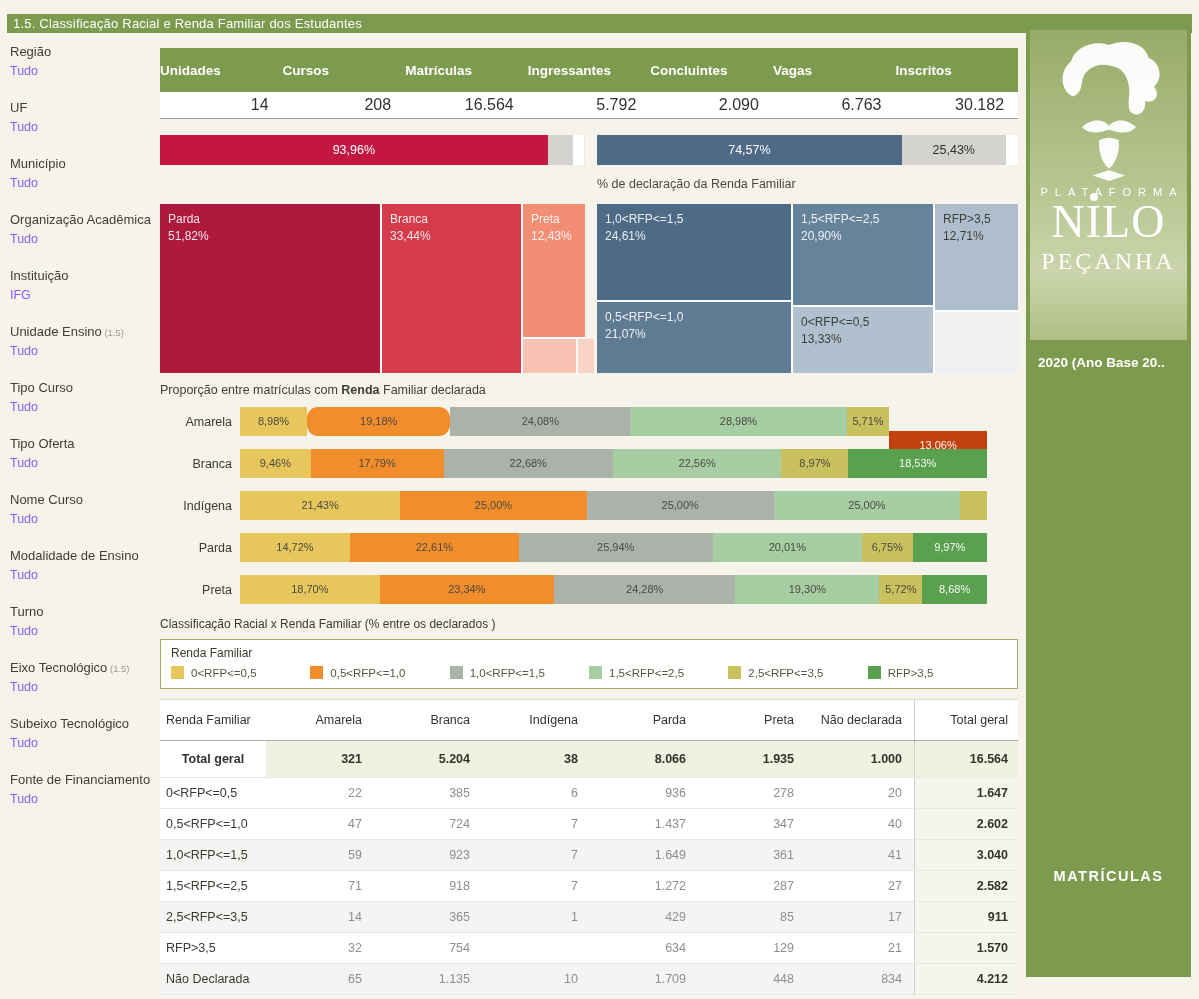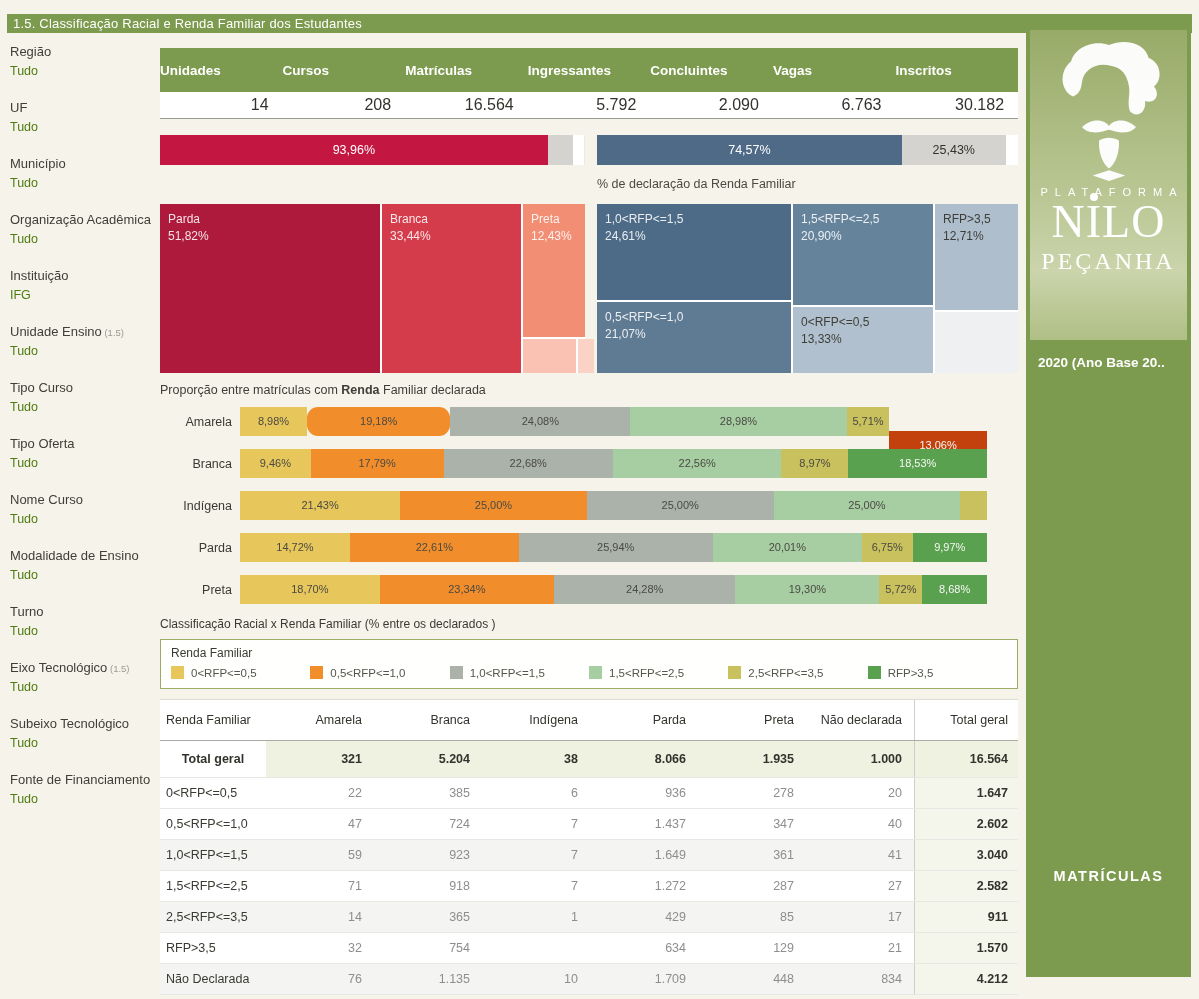--- a/index.html
+++ b/index.html
@@ -9,21 +9,21 @@
     -webkit-font-smoothing:antialiased;
   }
   
   .title-bar{position:absolute;left:7px;top:14px;width:1185px;height:19px;background:#7D9B4E;
     color:#fff;font-size:13px;line-height:19px;padding-left:6px;box-sizing:border-box;letter-spacing:.2px;}
   
   .left-sidebar{position:absolute;left:10px;top:44px;width:148px;}
   .filter-block{height:56px;}
   .filter-label{font-size:13px;color:#3F3F37;}
   .filter-note{font-size:9.5px;color:#9B9B93;}
-  .filter-value{font-size:12.5px;color:#4d7c0f;margin-top:5px;cursor:pointer;}
+  .filter-value{font-size:12.5px;color:#8b5cf6;margin-top:5px;cursor:pointer;}
   
   .main{position:absolute;left:160px;top:48px;width:858px;}
   .metrics-header{display:flex;background:#7D9B4E;height:44px;align-items:center;}
   .metric-h{flex:1;text-align:left;padding-right:12px;color:#fff;font-weight:bold;font-size:13.5px;}
   .metrics-values{display:flex;background:#fff;height:26px;align-items:center;border-bottom:1px solid #9A9A94;}
   .metric-v{flex:1;text-align:right;padding-right:14px;color:#33332E;font-size:16px;}
   .bars-row,.tree-row,.sec-titles{display:flex;gap:12px;}
   .bars-row{margin-top:16px;justify-content:space-between;}
   .colL{width:425px;}.colR{width:421px;}
   .bar-track{height:30px;background:#fff;display:flex;overflow:hidden;
@@ -409,21 +409,21 @@
         <div class="cell cn">32</div>
         <div class="cell cn">754</div>
         <div class="cell cn"></div>
         <div class="cell cn">634</div>
         <div class="cell cn">129</div>
         <div class="cell cn">21</div>
         <div class="cell c7">1.570</div>
       </div>
       <div class="trow striped">
         <div class="cell c0">Não Declarada</div>
-        <div class="cell cn">76</div>
+        <div class="cell cn">65</div>
         <div class="cell cn">1.135</div>
         <div class="cell cn">10</div>
         <div class="cell cn">1.709</div>
         <div class="cell cn">448</div>
         <div class="cell cn">834</div>
         <div class="cell c7">4.212</div>
       </div>
     </div>
 </div>
 

